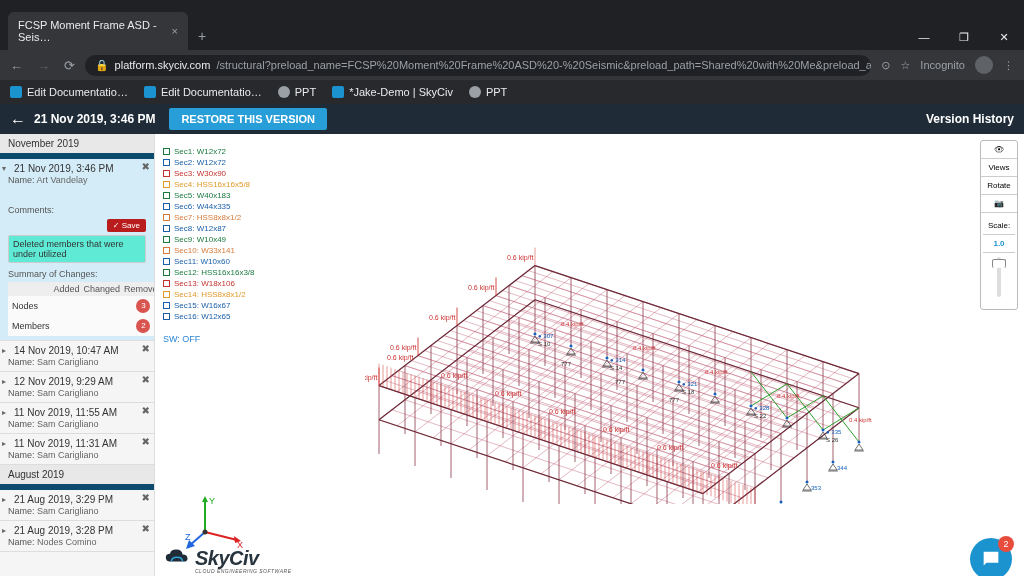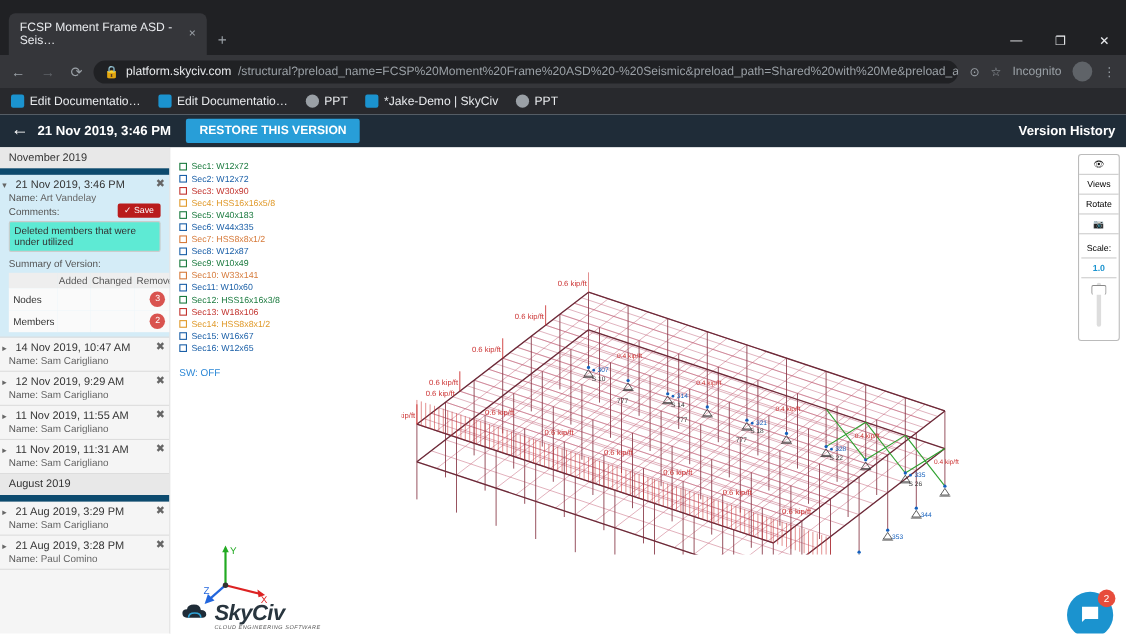--- a/index.html
+++ b/index.html
@@ -39,21 +39,21 @@
 .month-header { background: #e8e8e8; padding: 4px 8px; font-weight: 400; border-bottom: 6px solid #0c4a6e; }
 
 .version { border-bottom: 1px solid #ddd; padding: 4px 8px; position: relative; }
 .version .chev { position: absolute; left: 2px; top: 5px; color: #666; font-size: 8px; }
 .version .pin { position: absolute; right: 4px; top: 2px; color: #666; font-size: 10px; cursor: pointer; }
 .version-time { font-weight: 400; padding-left: 6px; }
 .version-name { color: #666; font-size: 9px; padding-left: 0; margin-top: 1px; }
 .version-name b { font-weight: 400; color: #555; }
 
 .version.active { background: #d4ecf7; }
-.comments-row { display: flex; align-items: center; margin-top: 0; gap: 4px; }
+.comments-row { display: flex; align-items: flex-start; margin-top: 20px; gap: 4px; flex-direction: column; }
 .comments-label { font-size: 9px; color: #555; }
 .save-btn { background: #b91c1c; color: #fff; border: none; font-size: 8px; padding: 2px 6px; border-radius: 2px; margin-left: auto; cursor: pointer; }
 .comment-box { background: #5eead4; border: 1px solid #ccc; border-radius: 2px; font-size: 9px; padding: 3px 4px; margin-top: 3px; color: #333; min-height: 26px; }
 
 .summary-label { font-size: 9px; color: #555; margin-top: 6px; }
 .summary-table { width: 100%; margin-top: 3px; font-size: 9px; border-collapse: collapse; }
 .summary-table th { font-weight: 400; color: #555; text-align: center; padding: 2px; background: #eee; }
 .summary-table td { text-align: center; padding: 3px 2px; background: #fafafa; }
 .summary-table td:first-child { text-align: left; padding-left: 4px; }
 .badge-red { background: #d9534f; color: #fff; border-radius: 50%; display: inline-block; width: 14px; height: 14px; line-height: 14px; font-size: 8px; text-align: center; }
@@ -167,21 +167,21 @@
     <div class="version active">
       <span class="chev">▾</span>
       <span class="pin">✖</span>
       <div class="version-time">21 Nov 2019, 3:46 PM</div>
       <div class="version-name"><b>Name:</b> <span>Art Vandelay</span></div>
       <div class="comments-row">
         <span class="comments-label">Comments:</span>
         <button class="save-btn">✓ Save</button>
       </div>
       <div class="comment-box">Deleted members that were under utilized</div>
-      <div class="summary-label">Summary of Version:</div>
+      <div class="summary-label">Summary of Changes:</div>
       <table class="summary-table">
         <tbody>
             <tr>
               <th></th>
               <th>Added</th>
               <th>Changed</th>
               <th>Removed</th>
             </tr>
         <tr>
               <td>Nodes</td>
@@ -228,21 +228,21 @@
     <div class="version">
       <span class="chev">▸</span>
         <span class="pin">✖</span>
       <div class="version-time">21 Aug 2019, 3:29 PM</div>
       <div class="version-name"><b>Name:</b> <span>Sam Carigliano</span></div>
     </div>
     <div class="version">
       <span class="chev">▸</span>
         <span class="pin">✖</span>
       <div class="version-time">21 Aug 2019, 3:28 PM</div>
-      <div class="version-name"><b>Name:</b> <span>Paul Comino</span></div>
+      <div class="version-name"><b>Name:</b> <span>Nodes Comino</span></div>
     </div>
   </div>
 
   <div class="viewport">
 
     <div class="legend" id="legend">
         <div style="color: rgb(26, 122, 62);">
           <span class="leg-sw"></span>
           <span>Sec1: W12x72</span>
         </div>

